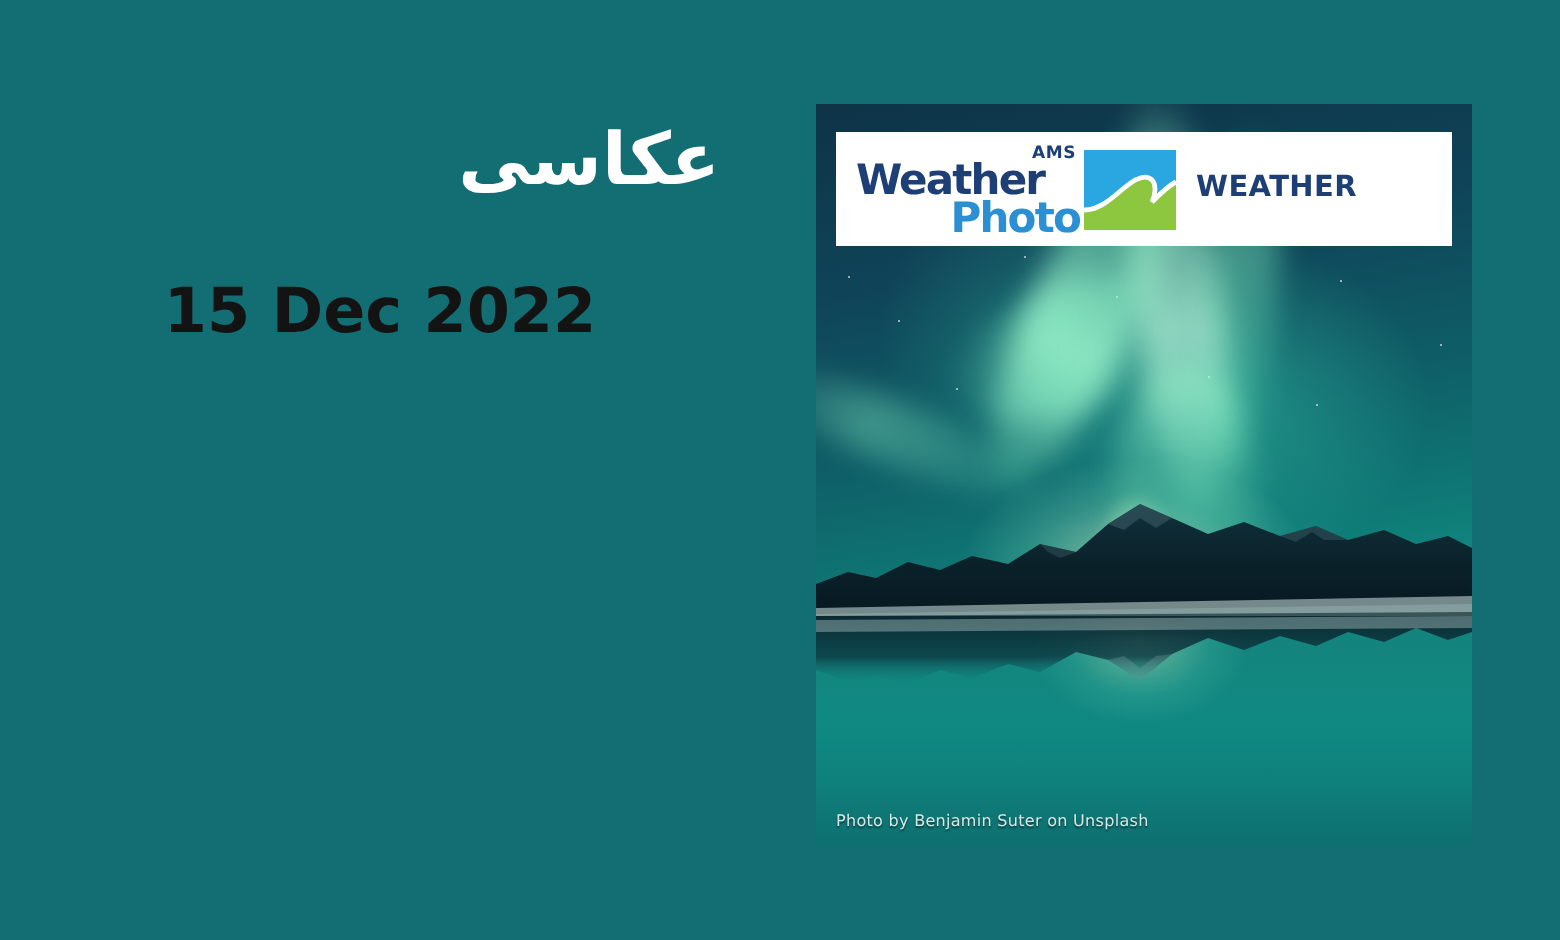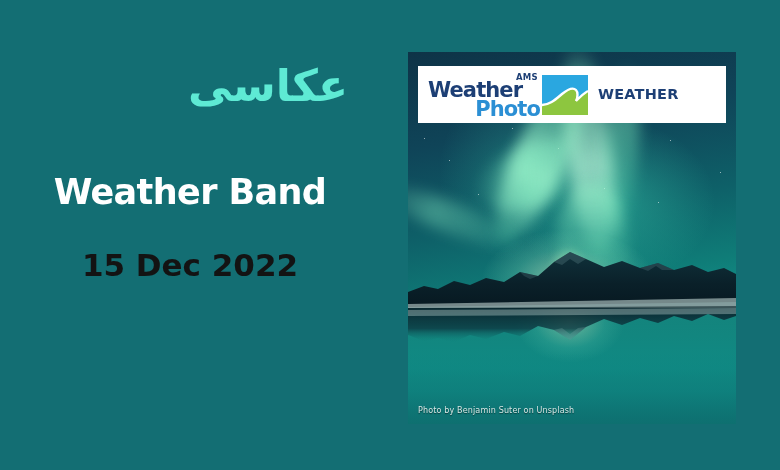--- a/index.html
+++ b/index.html
@@ -49,24 +49,24 @@
     margin-top: 50px;
     letter-spacing: -0.5px;
     white-space: nowrap;
   }
 
   .fa-sub {
     direction: rtl;
     unicode-bidi: isolate;
     font-family: "DejaVu Sans", "Liberation Sans", sans-serif;
     font-weight: bold;
-    font-size: 44px;
+    font-size: 36px;
     line-height: 1.25;
-    color: #5eead4;
-    margin: 12px;
+    color: #ffffff;
+    margin: 0;
     white-space: nowrap;
   }
   .fa-sub.line1 { margin-top: 58px; }
   .fa-sub.line2 { margin-top: 16px; }
 
   .brand-line {
     font-family: "DejaVu Sans", "Liberation Sans", sans-serif;
     font-weight: bold;
     font-size: 35px;
     line-height: 1.1;
@@ -305,21 +305,20 @@
 </head>
 <body>
 
 <div id="poster">
 
   <div class="left-col">
 
     <p class="fa-sub line1">عکاسی</p>
 
 
-    <p class="brand-line">Weather Band</p>
 
     <p class="date-line">15 Dec 2022</p>
   </div>
 
   <div class="photo-card">
 
     <div class="scene">
       <div class="sky"></div>
 
       <div class="stars">

